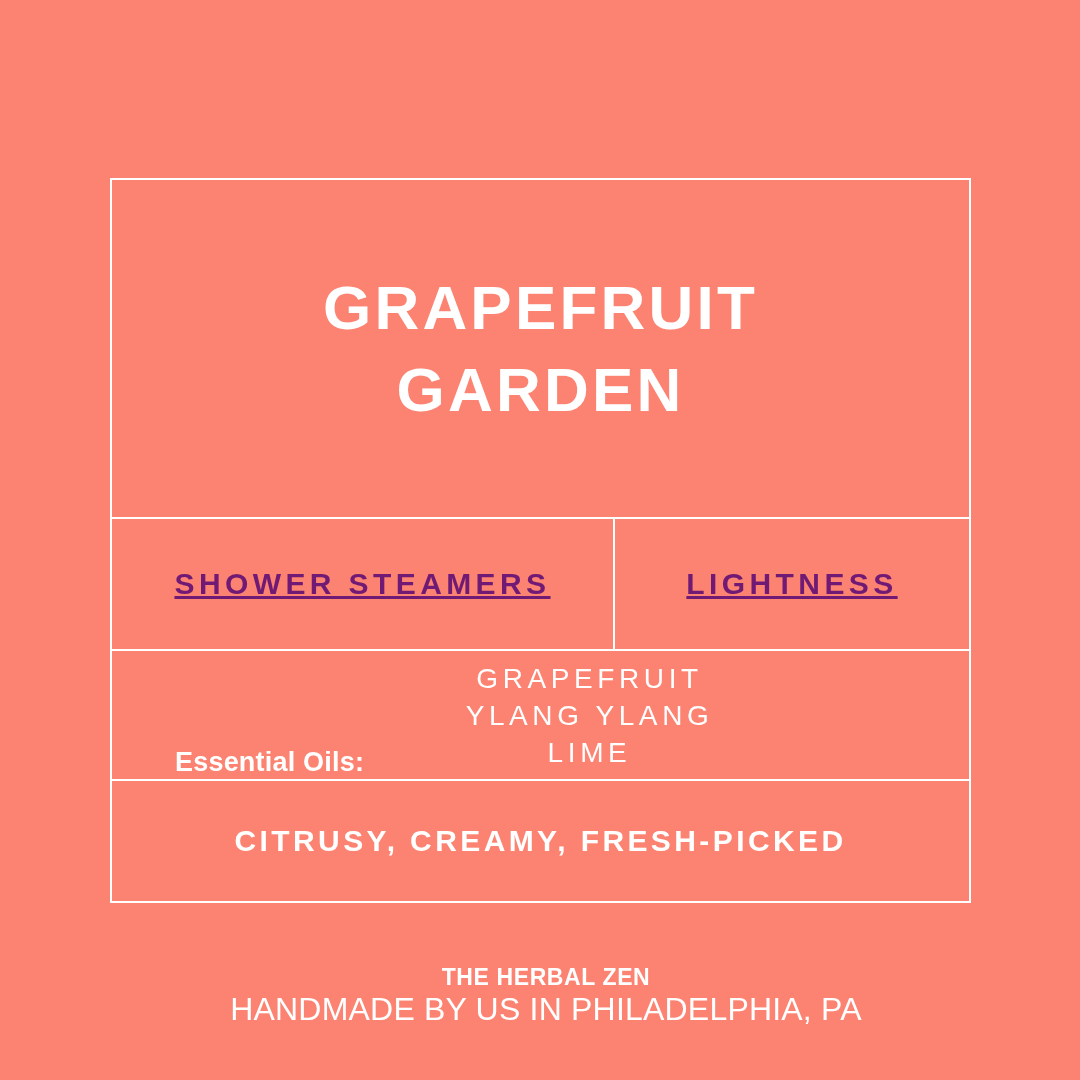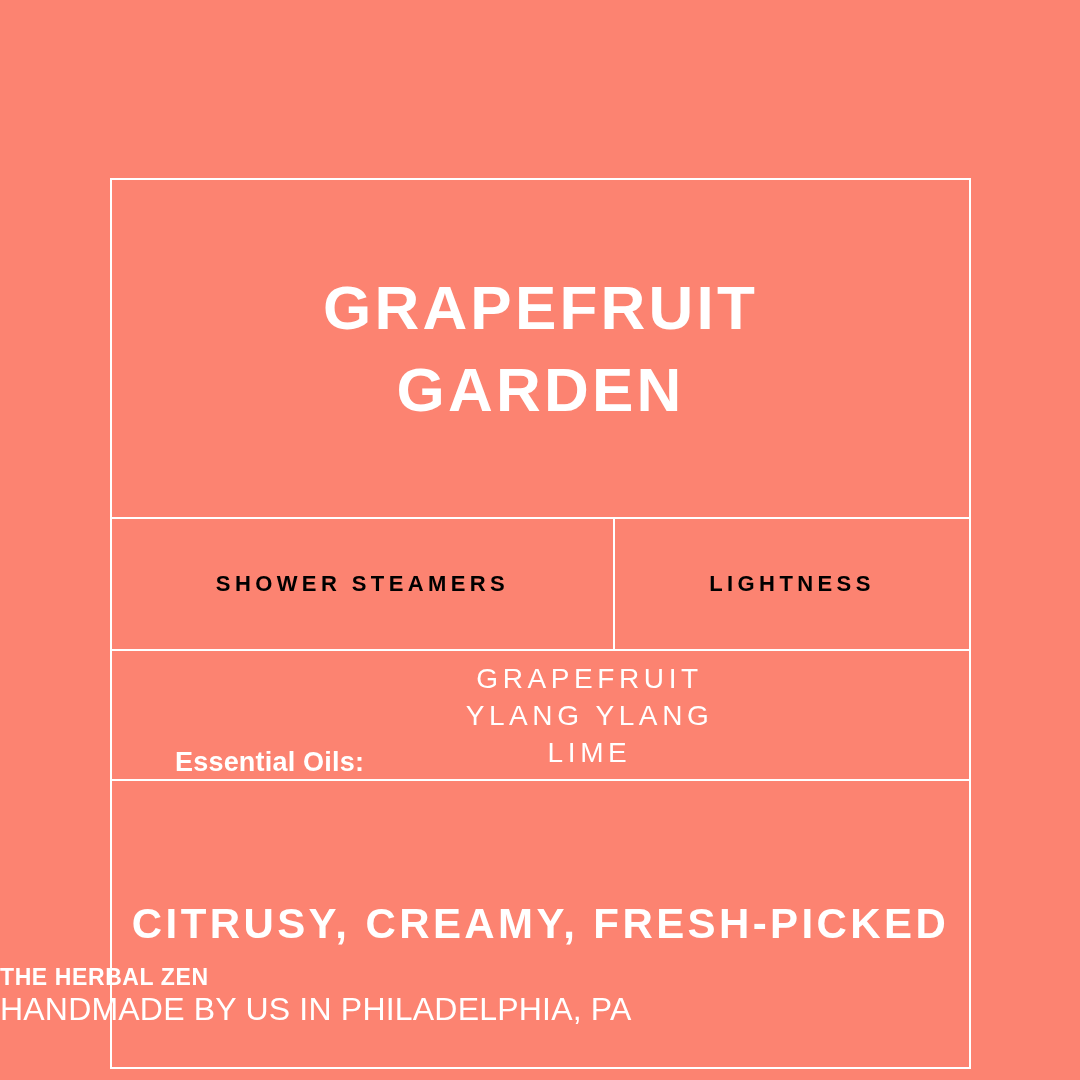--- a/index.html
+++ b/index.html
@@ -15,21 +15,21 @@
     overflow: hidden;
     position: relative;
     -webkit-font-smoothing: antialiased;
   }
 
   .label-card {
     position: absolute;
     left: 110px;
     top: 178px;
     width: 861px;
-    height: 891px;
+    height: 725px;
     border: 2px solid #ffffff;
     box-sizing: border-box;
     display: flex;
     flex-direction: column;
   }
 
   
   .title-row {
     height: 337px;
     flex: 0 0 337px;
@@ -56,26 +56,27 @@
   .attr-row {
     height: 130px;
     flex: 0 0 130px;
     border-bottom: 2px solid #ffffff;
     display: flex;
   }
   .attr-cell {
     display: flex;
     align-items: center;
     justify-content: center;
-    color: #000000;
-    font-size: 22px;
+    color: #701a75;
+    font-size: 30px;
     font-weight: 700;
     letter-spacing: 4.4px;
     text-transform: uppercase;
     white-space: nowrap;
+    text-decoration: underline;
   }
   .attr-cell.category {
     flex: 0 0 501px;
     border-right: 2px solid #ffffff;
   }
   .attr-cell.benefit {
     flex: 1 1 auto;
     border-radius: 17px;
   }
 
@@ -122,35 +123,36 @@
 
   
   .desc-row {
     flex: 1 1 auto;
     display: flex;
     align-items: center;
     justify-content: center;
   }
   .desc-text {
     color: #ffffff;
-    font-size: 42px;
+    font-size: 30px;
     font-weight: 700;
     letter-spacing: 3.4px;
     text-transform: uppercase;
     white-space: nowrap;
   }
 
   
   .footer {
     position: absolute;
     left: 0;
     right: 0;
     top: 962px;
-    text-align: left;
-    color: #ffffff;
+    text-align: center;
+    color: #ffffff;
+    padding-left: 12px;
   }
   .brand-name {
     display: block;
     font-size: 23px;
     font-weight: 700;
     letter-spacing: 0.6px;
     line-height: 30px;
     text-transform: uppercase;
     white-space: nowrap;
   }

